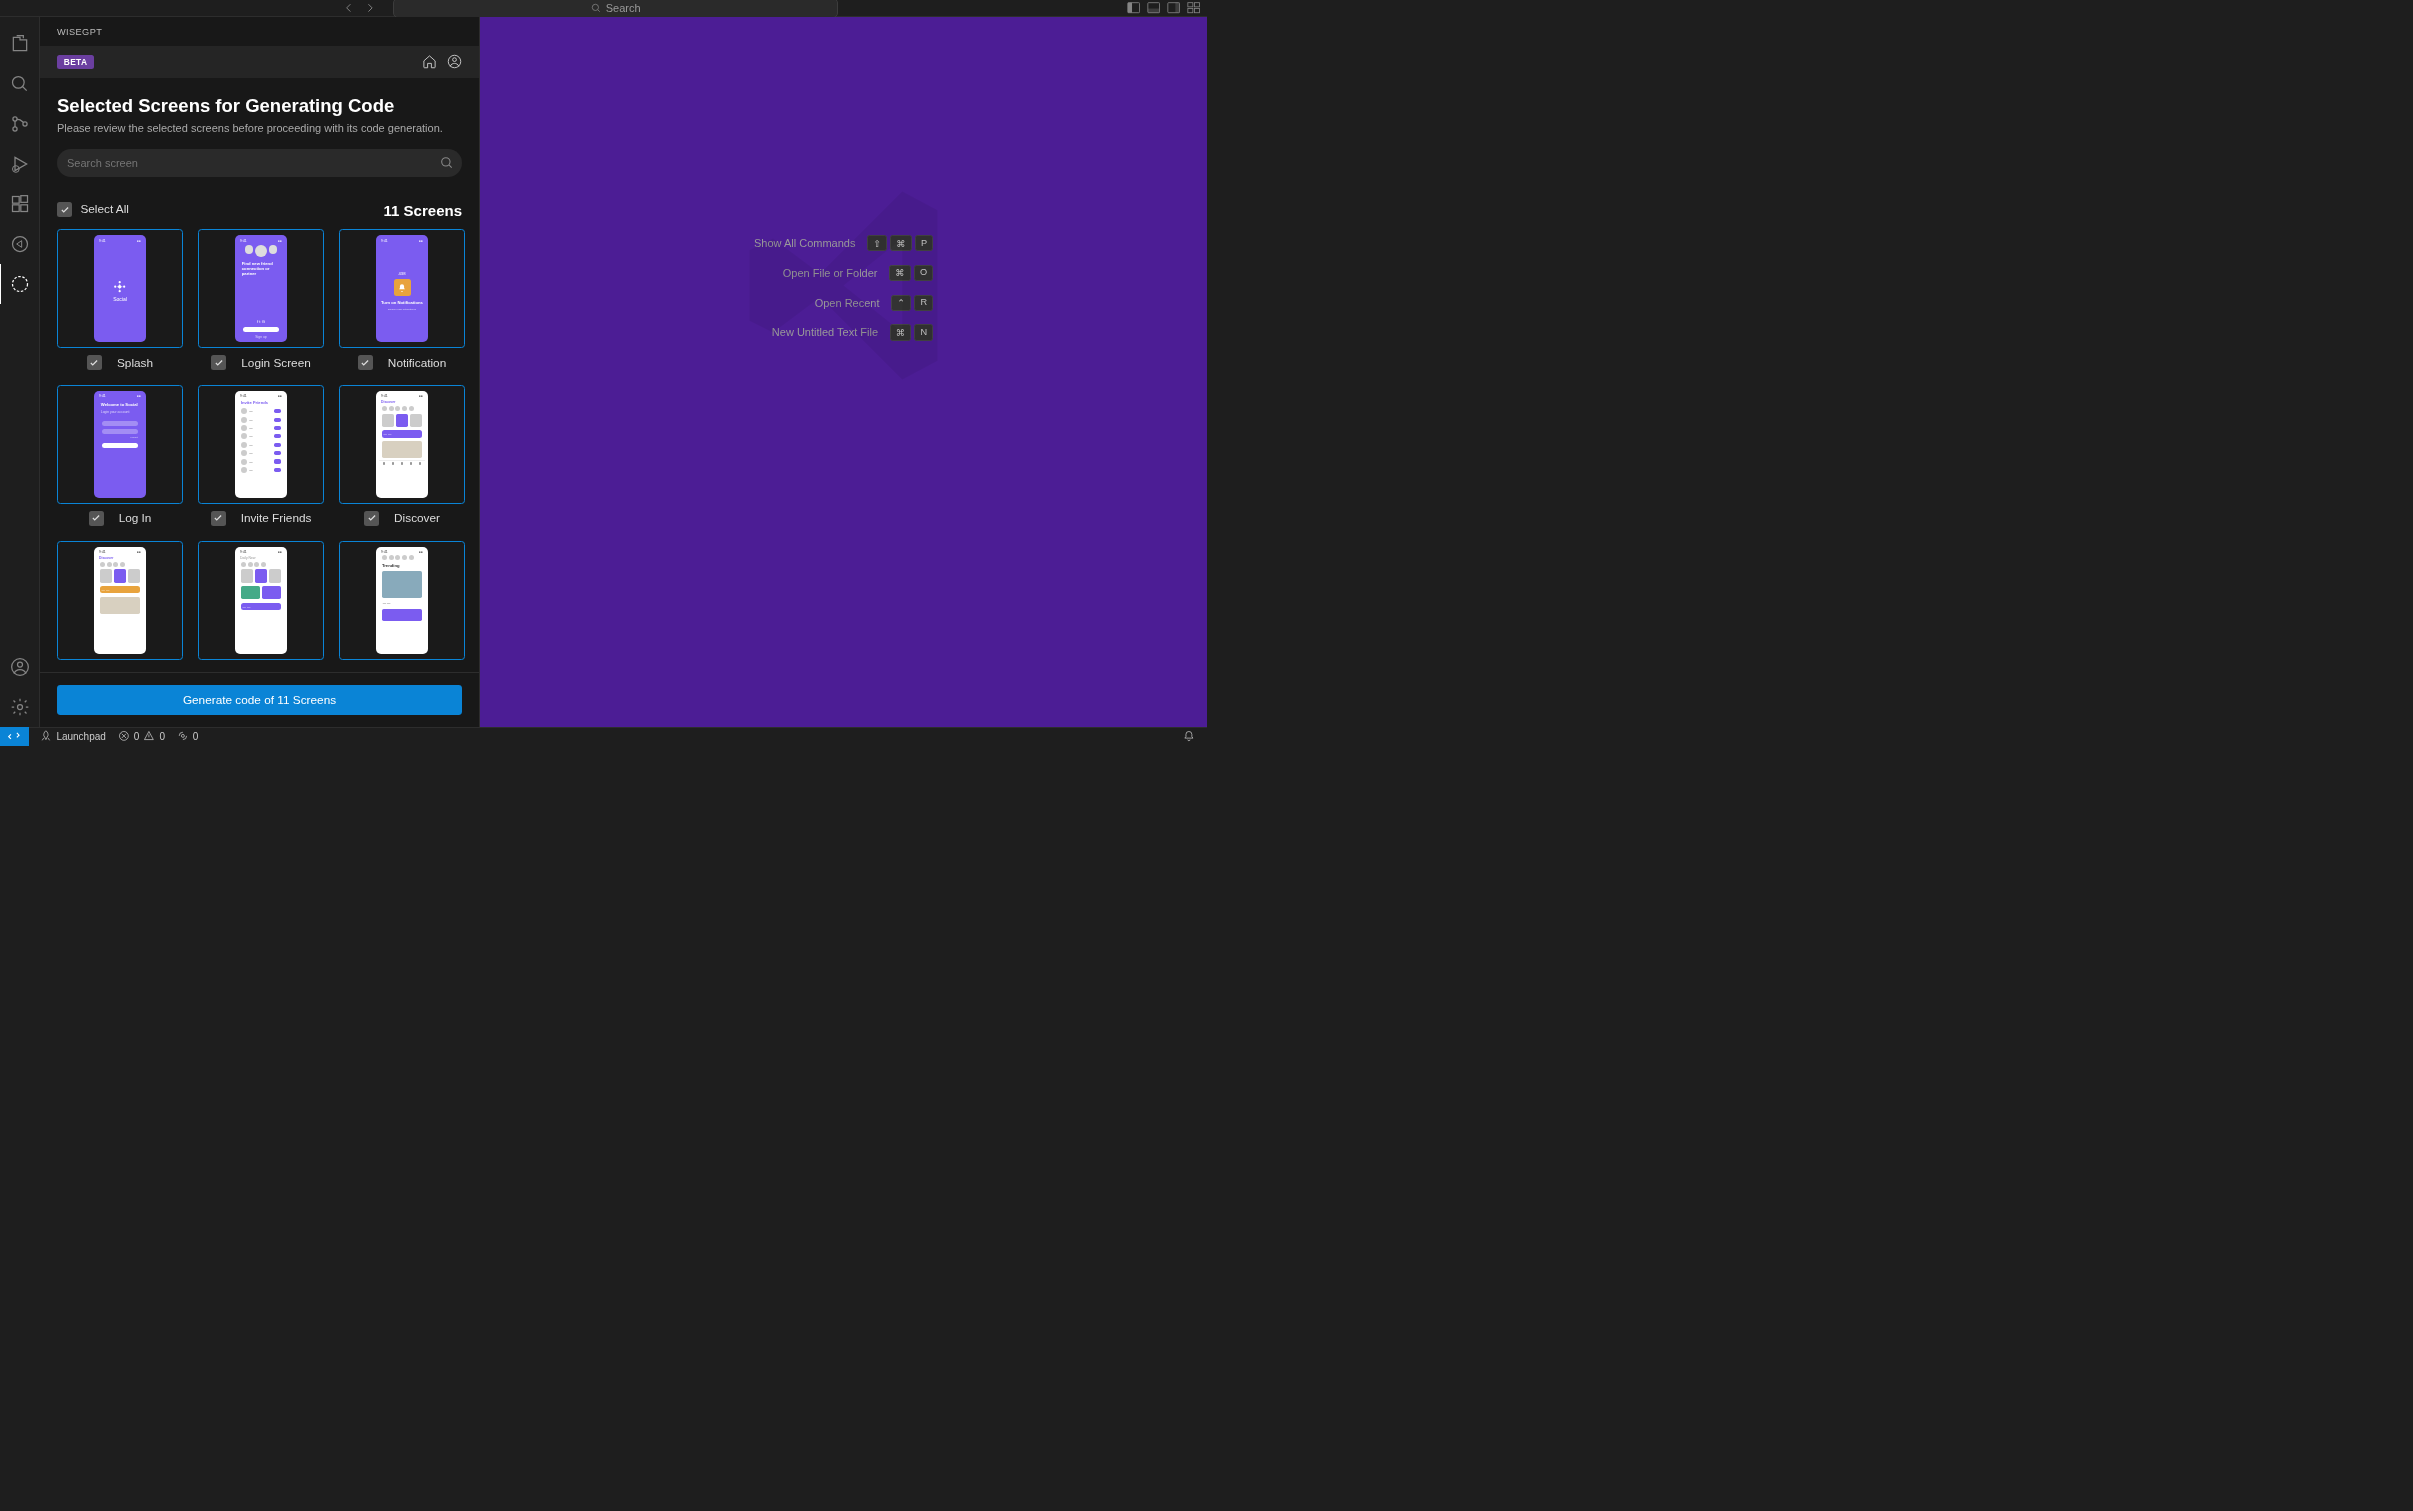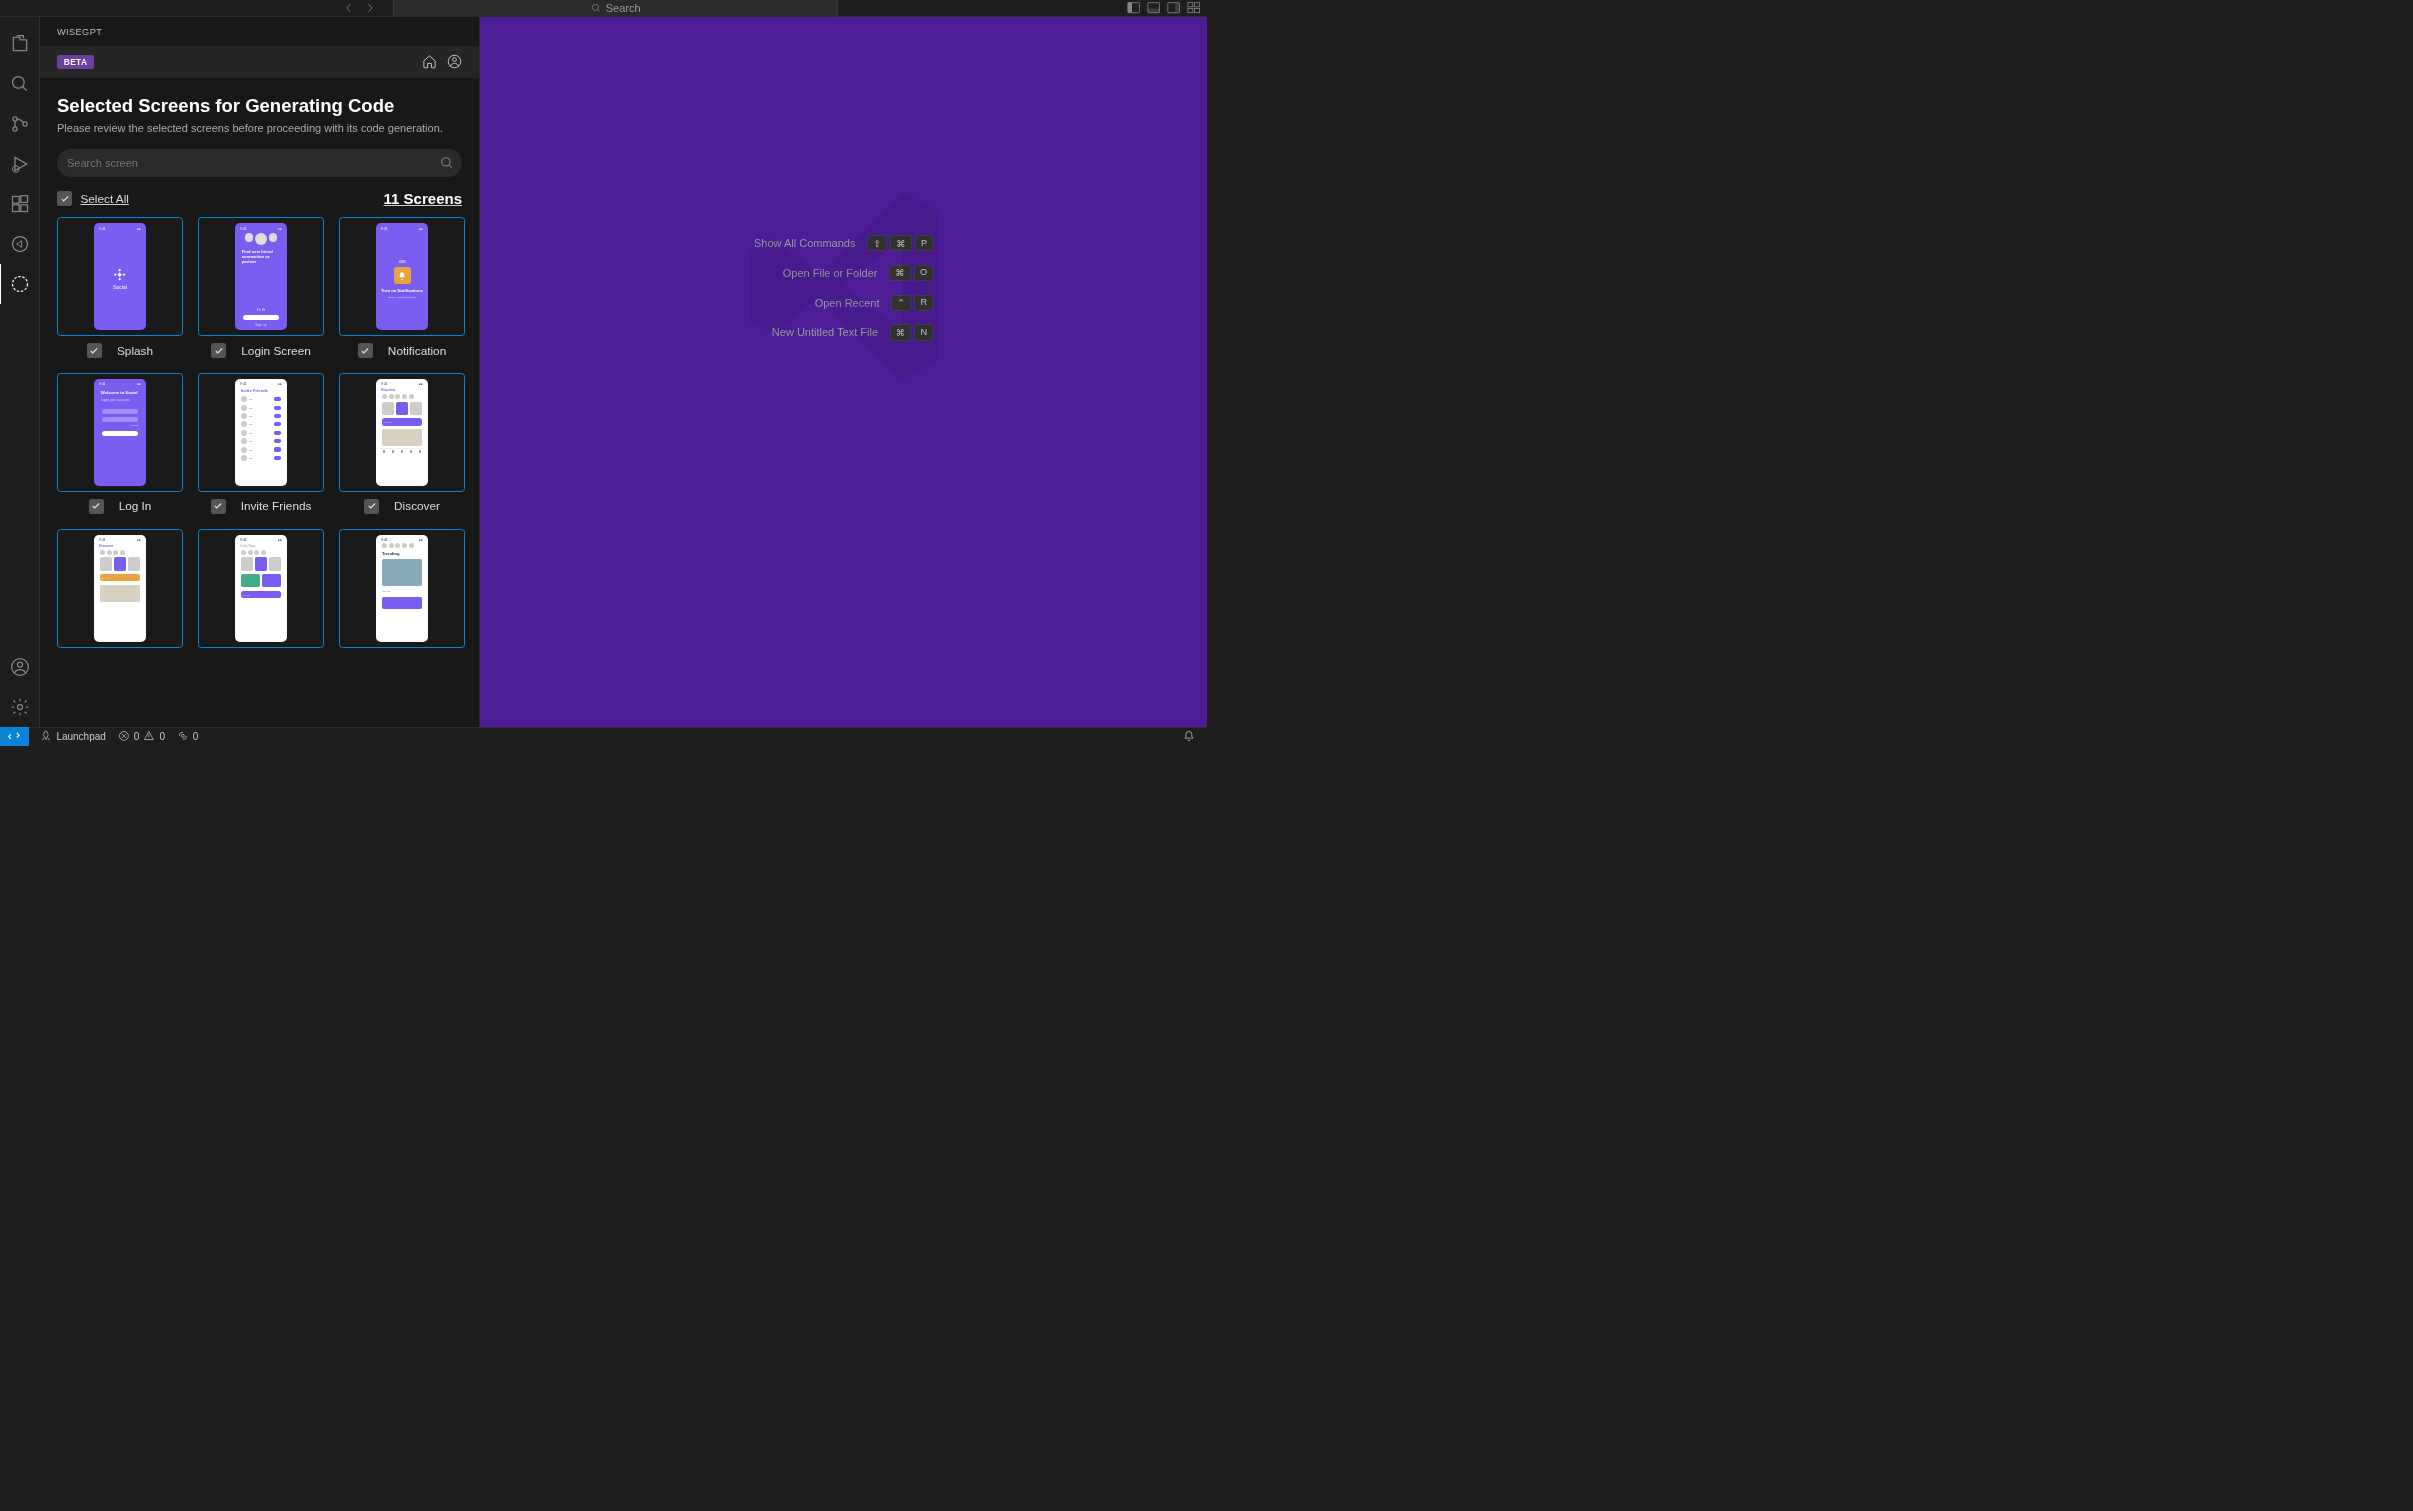--- a/index.html
+++ b/index.html
@@ -99,21 +99,21 @@
   border-radius: 14px;
   height: 28.6px;
   width: 100%;
   padding: 0 10px;
   color: #ccc;
   display:flex; align-items:center;
   position:relative;
 }
 .search-screen input{ background:transparent; border:none; outline:none; color:#ccc; width:100%; font-size:11px;}
 .search-screen .mag{ position:absolute; right:8.4px; color:#888;}
-.select-row { display:flex; align-items:center; margin: 13px 0 10px; text-decoration: underline; }
+.select-row { display:flex; align-items:flex-start; margin: 25px 0 10px; }
 .checkbox {
   width:15px; height:15px;
   background:#555; border-radius:2.5px;
   display:flex; align-items:center; justify-content:center;
   margin-right:8.4px; cursor:pointer;
   color:#ddd;
 }
 .select-all-label{ color:#ddd; font-size:11.8px;}
 .screen-count { margin-left:auto; font-weight:700; color:#fff; font-size:15px;}
 .grid { display:grid; grid-template-columns: repeat(3, 1fr); gap: 15px 15px; }
@@ -629,20 +629,23 @@
               <div class="list-header" style="color:#333">Trending</div>
               <div class="feed-img" style="height:27px;background:#8ab"></div>
               <div style="font-size:3.4px;padding:1.7px 3.4px;color:#333">— —</div>
               <div class="feed-img" style="height:11.8px;background:#7b5cf0"></div>
             </div>
           </div>
         </div>
 
       </div>
     </div>
+    <div class="button-bar">
+      <button class="generate-btn">Generate code of 11 Screens</button>
+    </div>
   </div>
 
   <div class="editor-area">
     <svg class="vscode-logo" viewBox="0 0 100 100">
       <path d="M75 10L40 45 20 30 10 35v30l10 5 20-15 35 35 15-8V18z M75 30v40L50 50z" fill="#000"></path>
     </svg>
     <div class="welcome-commands">
       <div class="cmd-row">
         <span class="cmd-label">Show All Commands</span>
         <div class="keys">

